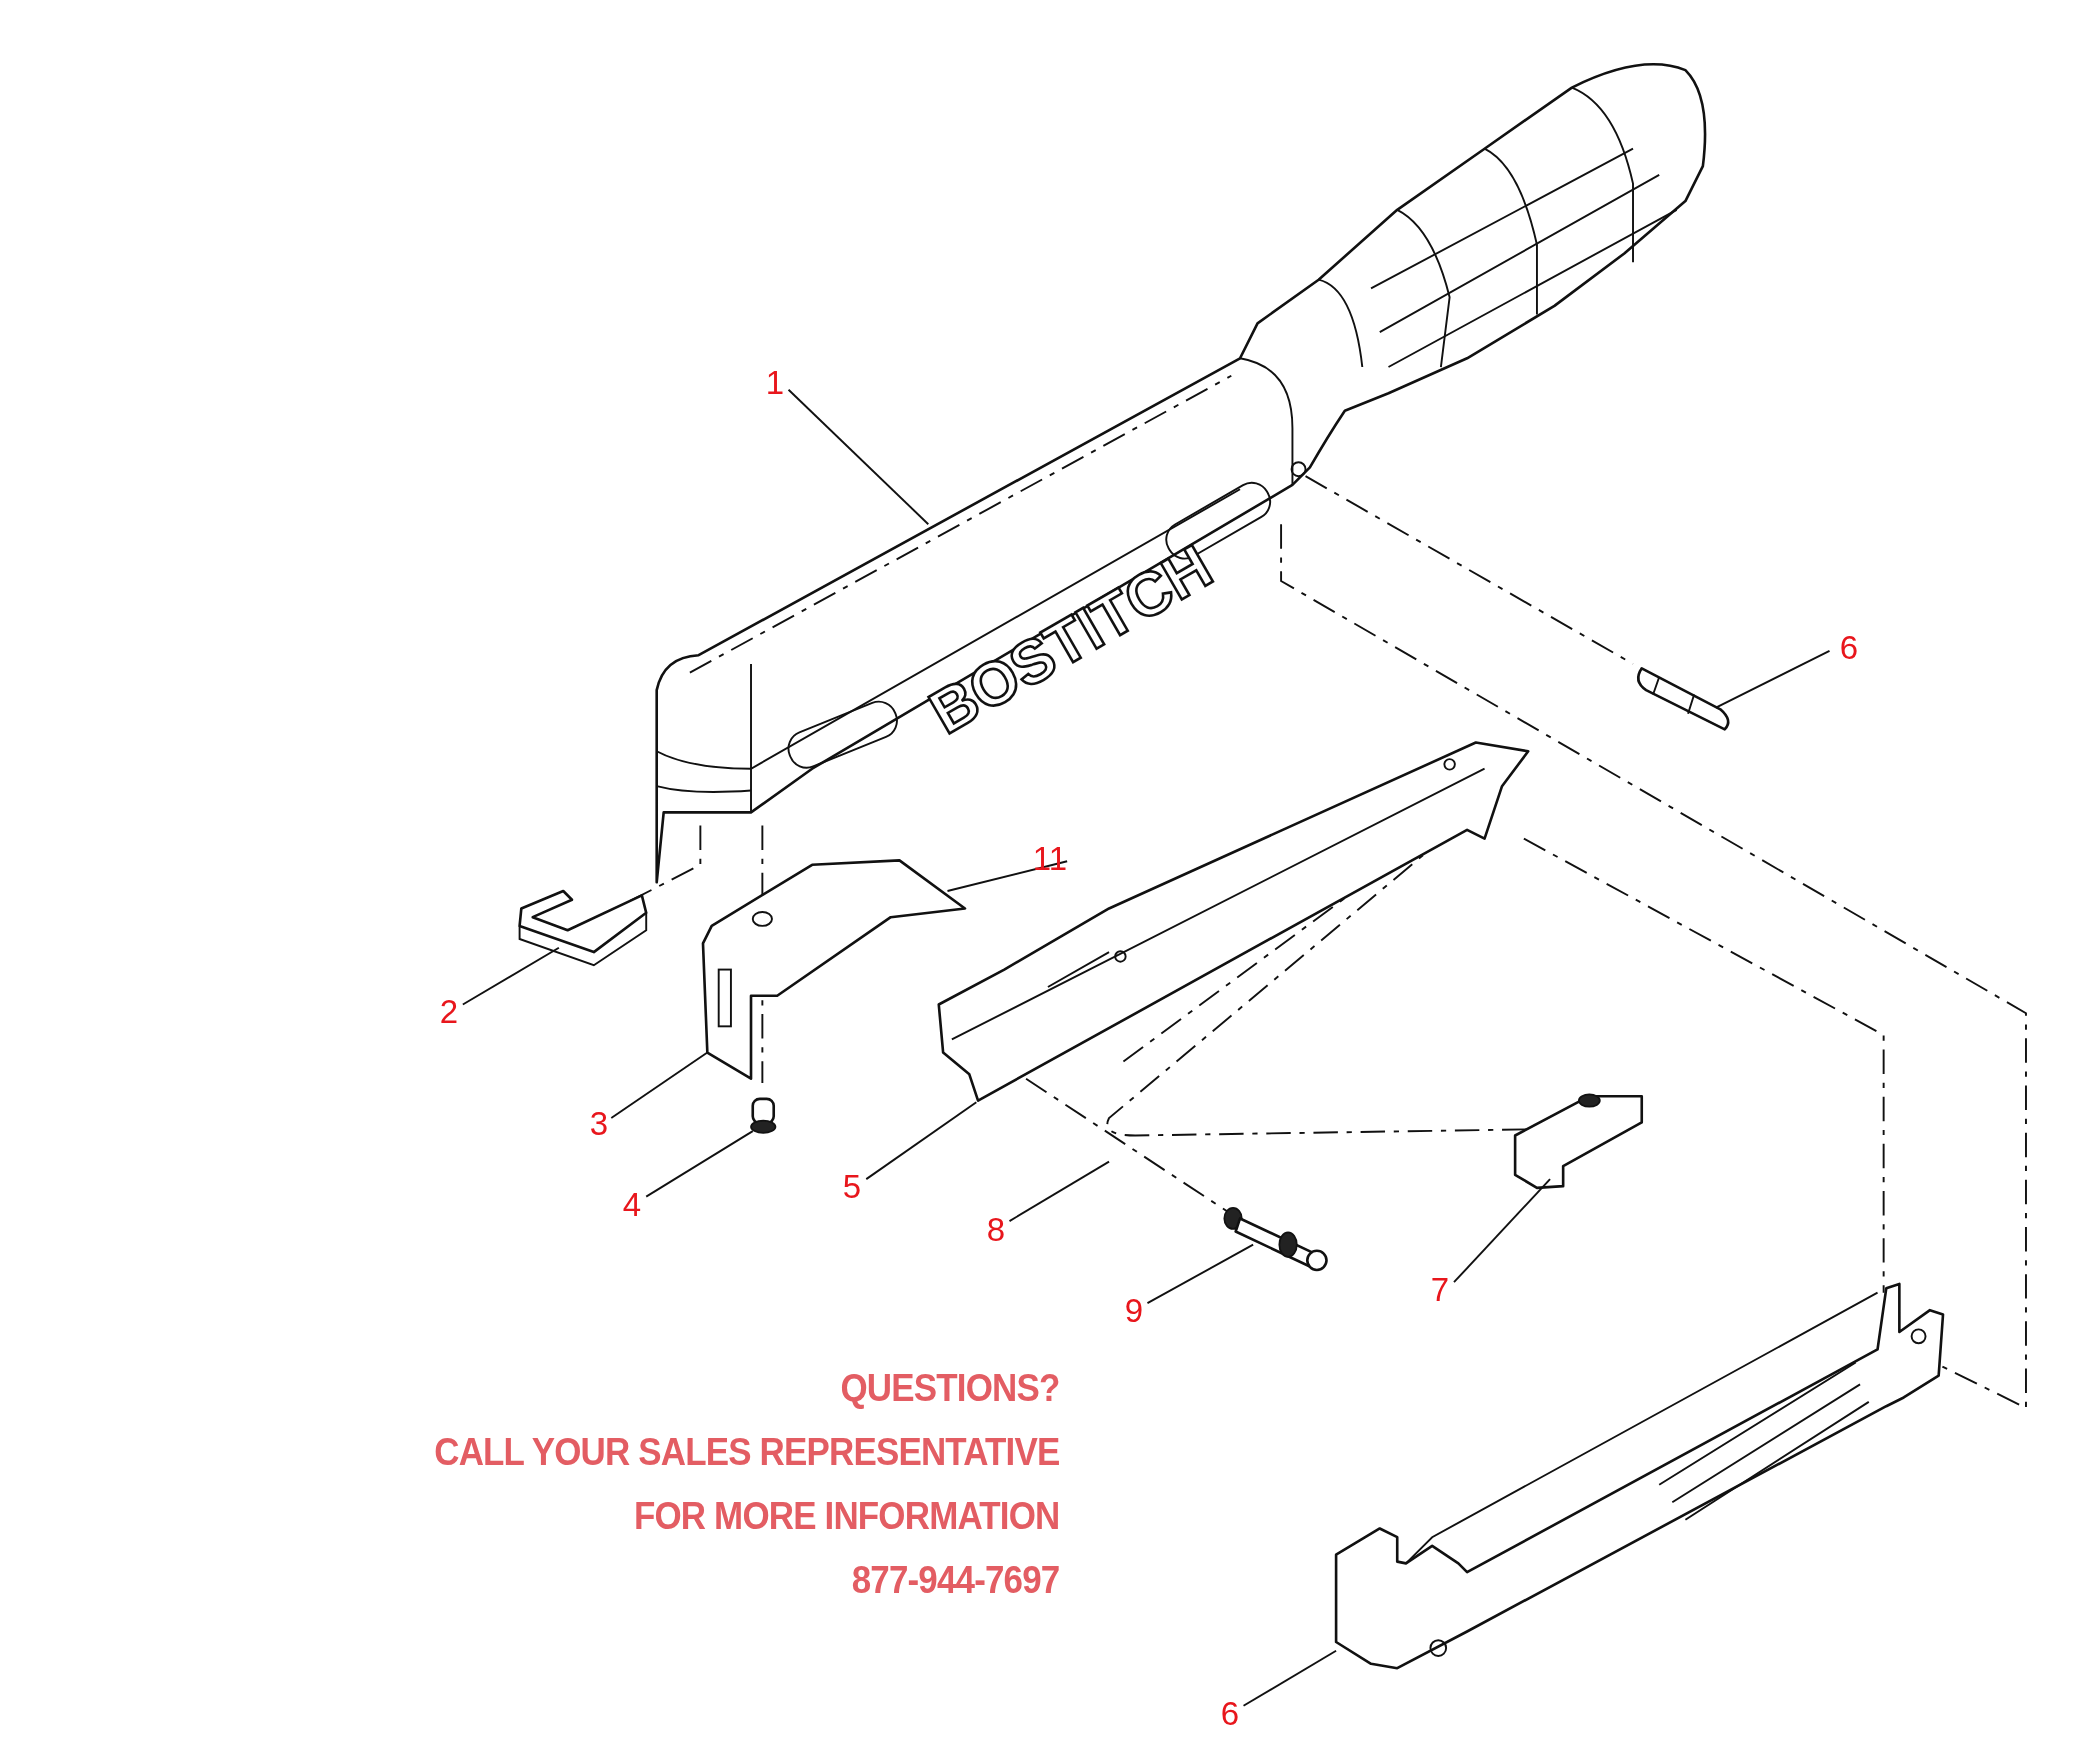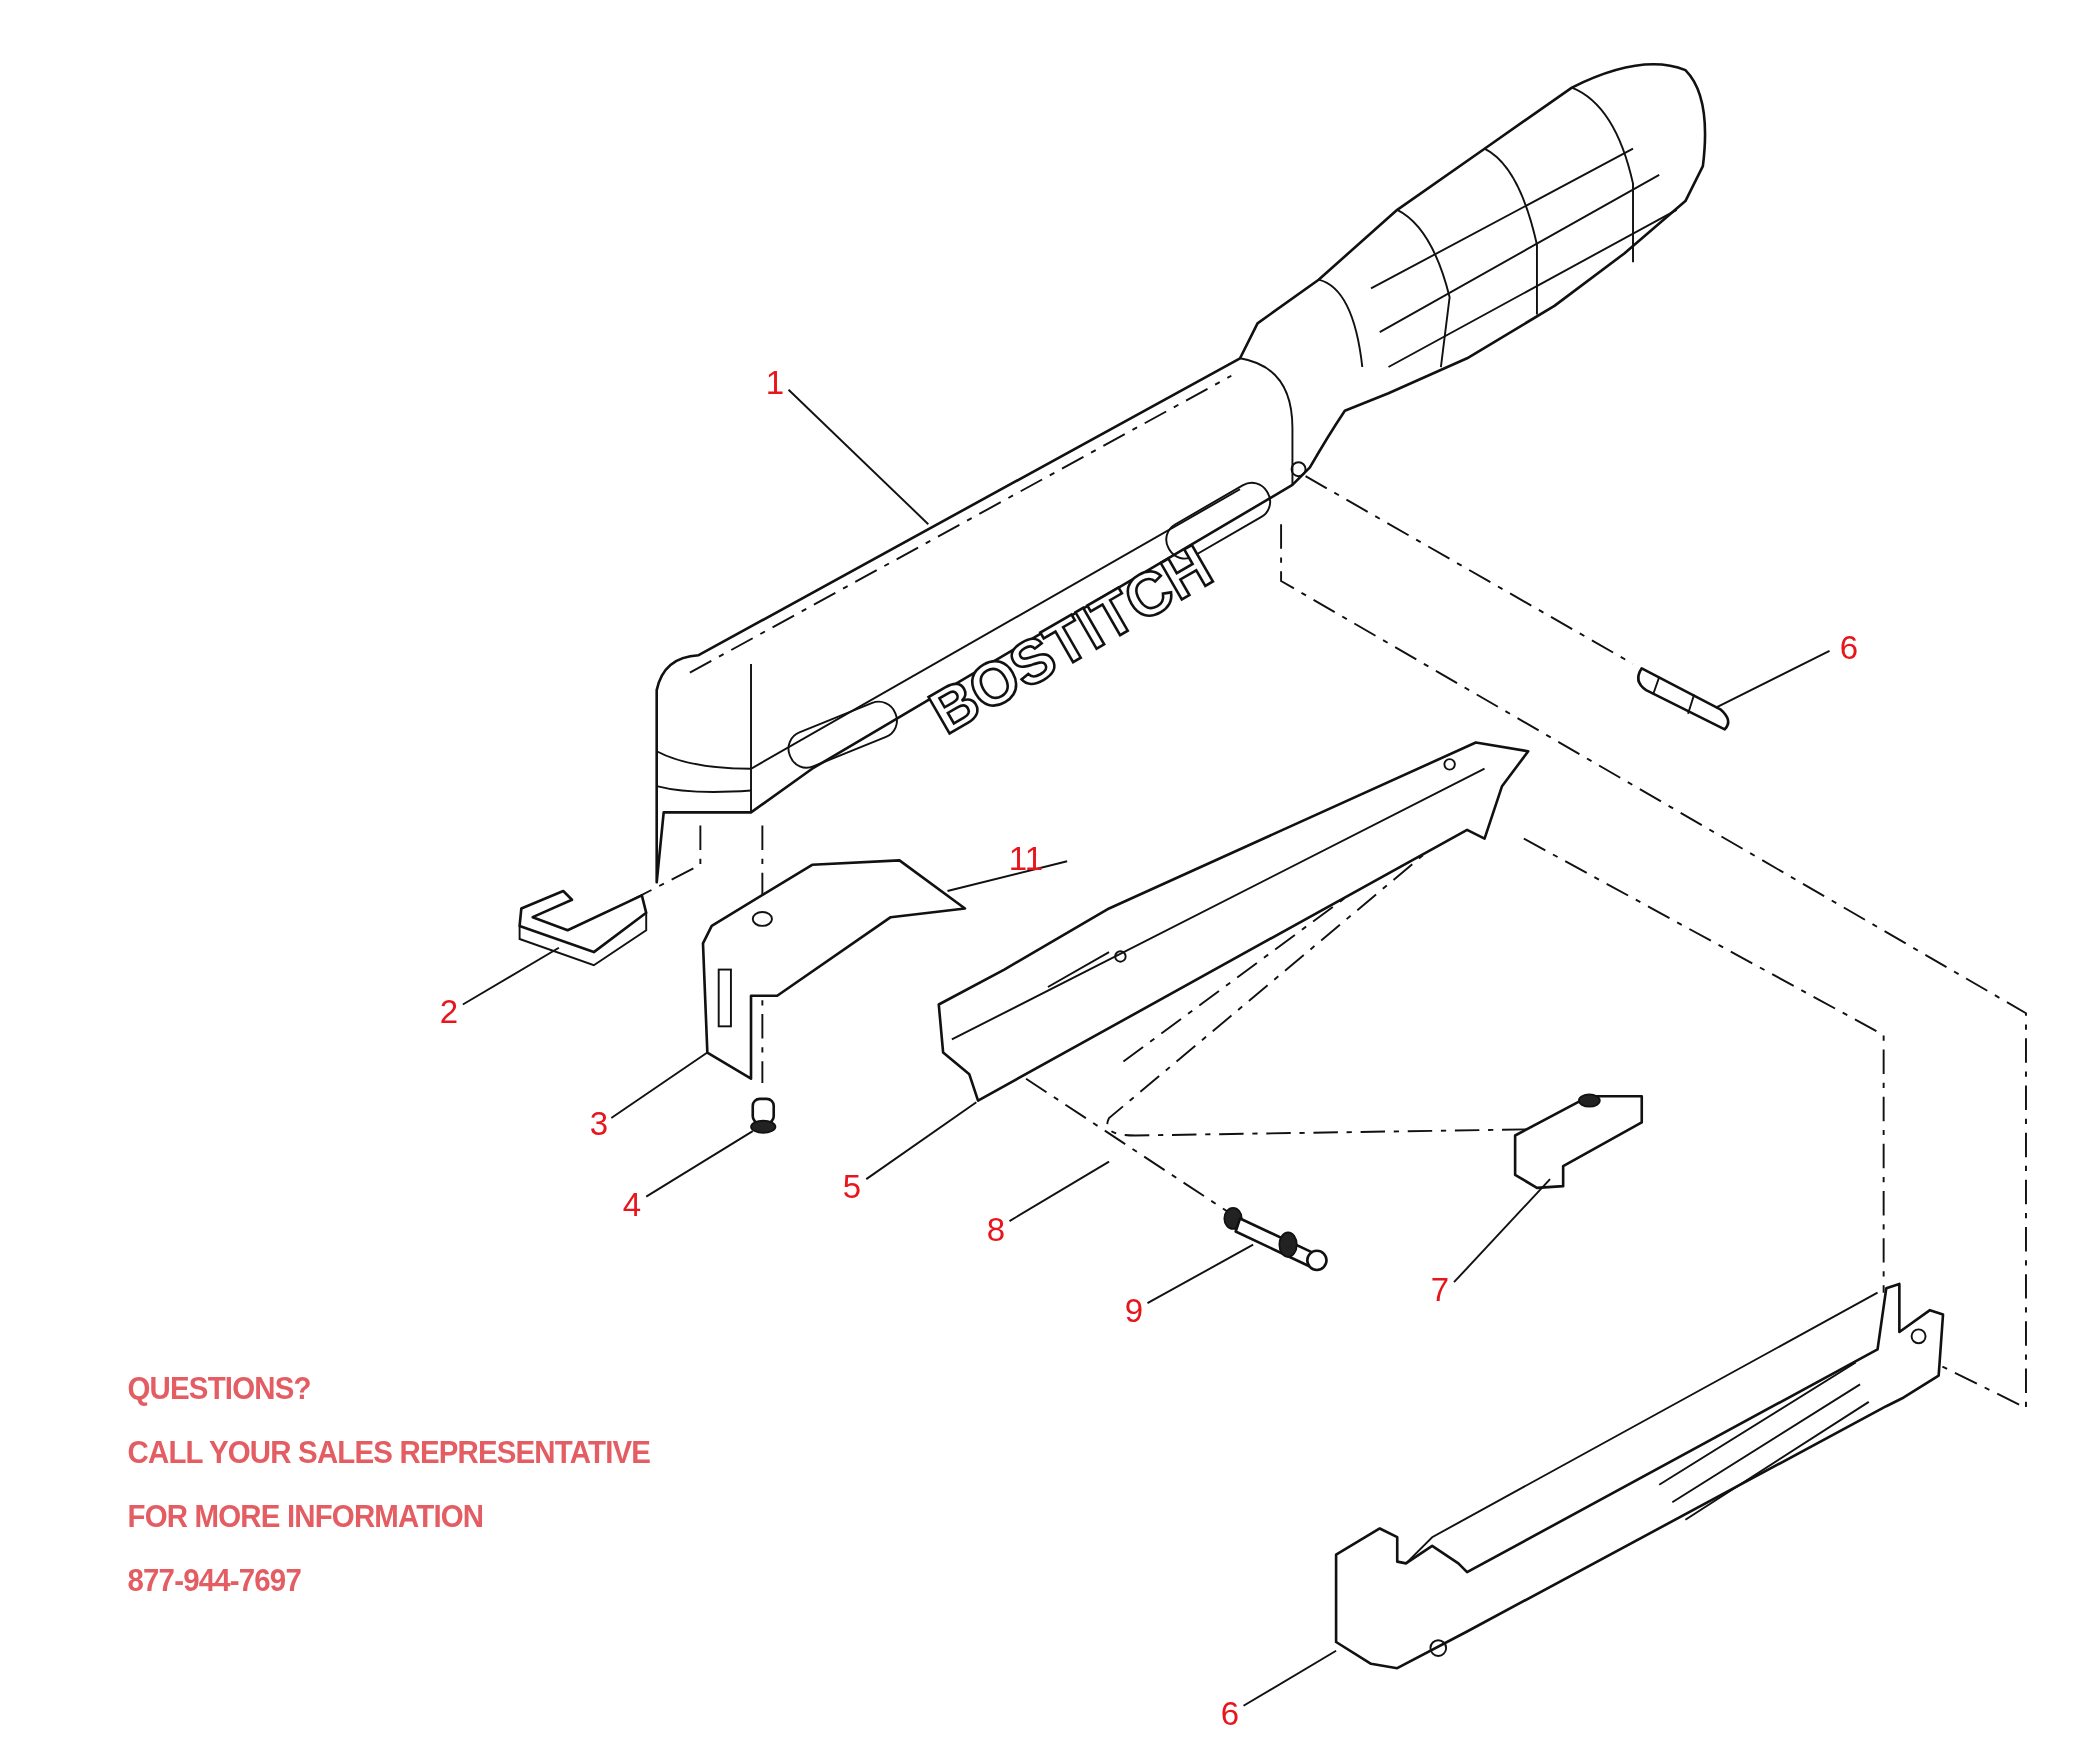--- a/index.html
+++ b/index.html
@@ -4,21 +4,21 @@
 <style>
   html, body { margin:0; padding:0; background:#ffffff; }
   body { width:2081px; height:1761px; position:relative; overflow:hidden; font-family:"Liberation Sans", sans-serif; }
   #diagram { position:absolute; left:0; top:0; width:2081px; height:1761px; }
   .part { fill:#ffffff; stroke:#111; stroke-width:3; stroke-linejoin:round; }
   .thin { fill:none; stroke:#111; stroke-width:2.2; }
   .dash { fill:none; stroke:#111; stroke-width:2.2; stroke-dasharray:28 10 6 10; }
   .lead { stroke:#111; stroke-width:2.2; fill:none; }
   .dark { fill:#222; stroke:#111; stroke-width:2; }
   .callout { position:absolute; color:#e8161c; font-size:33px; line-height:1; font-family:"Liberation Sans", sans-serif; transform:translate(-50%,-50%); }
-  #info { position:absolute; left:87px; top:1356px; width:1013px; text-align:left; color:#e35d63; font-weight:bold; font-size:32px; line-height:64px; font-family:"Liberation Sans", sans-serif; letter-spacing:-0.9px; }
+  #info { position:absolute; left:87px; top:1356px; width:1013px; text-align:right; color:#e35d63; font-weight:bold; font-size:38px; line-height:64px; font-family:"Liberation Sans", sans-serif; letter-spacing:-0.9px; }
   #info div { transform:scaleX(0.92); }
 </style>
 </head>
 <body>
 
 <svg id="diagram" viewBox="0 0 2383 2016" xmlns="http://www.w3.org/2000/svg">
 
   <g>
     <path class="part" d="M752,1010 L752,790 Q760,752 800,750 L1420,410 L1440,370 L1510,320 L1600,240 L1700,170 L1800,100 Q1880,60 1930,80 Q1960,110 1950,190 L1930,230 L1860,290 L1780,350 L1680,410 L1590,450 L1540,470 Q1520,500 1500,535 L1480,555 L930,880 L860,930 L760,930 Z"></path>
     <path class="thin" d="M752,860 Q790,880 860,880 L1420,560"></path>
@@ -114,21 +114,21 @@
 <div class="callout" style="left:775px;top:382px;">1</div>
 <div class="callout" style="left:449px;top:1011px;">2</div>
 <div class="callout" style="left:599px;top:1123px;">3</div>
 <div class="callout" style="left:632px;top:1204px;">4</div>
 <div class="callout" style="left:852px;top:1186px;">5</div>
 <div class="callout" style="left:1230px;top:1713px;">6</div>
 <div class="callout" style="left:1440px;top:1289px;">7</div>
 <div class="callout" style="left:996px;top:1229px;">8</div>
 <div class="callout" style="left:1134px;top:1310px;">9</div>
 <div class="callout" style="left:1849px;top:647px;">6</div>
-<div class="callout" style="left:1026px;top:858px;">11</div>
+<div class="callout" style="left:1050px;top:858px;">11</div>
 
 <div id="info">
   <div>QUESTIONS?</div>
   <div>CALL YOUR SALES REPRESENTATIVE</div>
   <div>FOR MORE INFORMATION</div>
   <div>877-944-7697</div>
 </div>
 
 
 </body></html>

